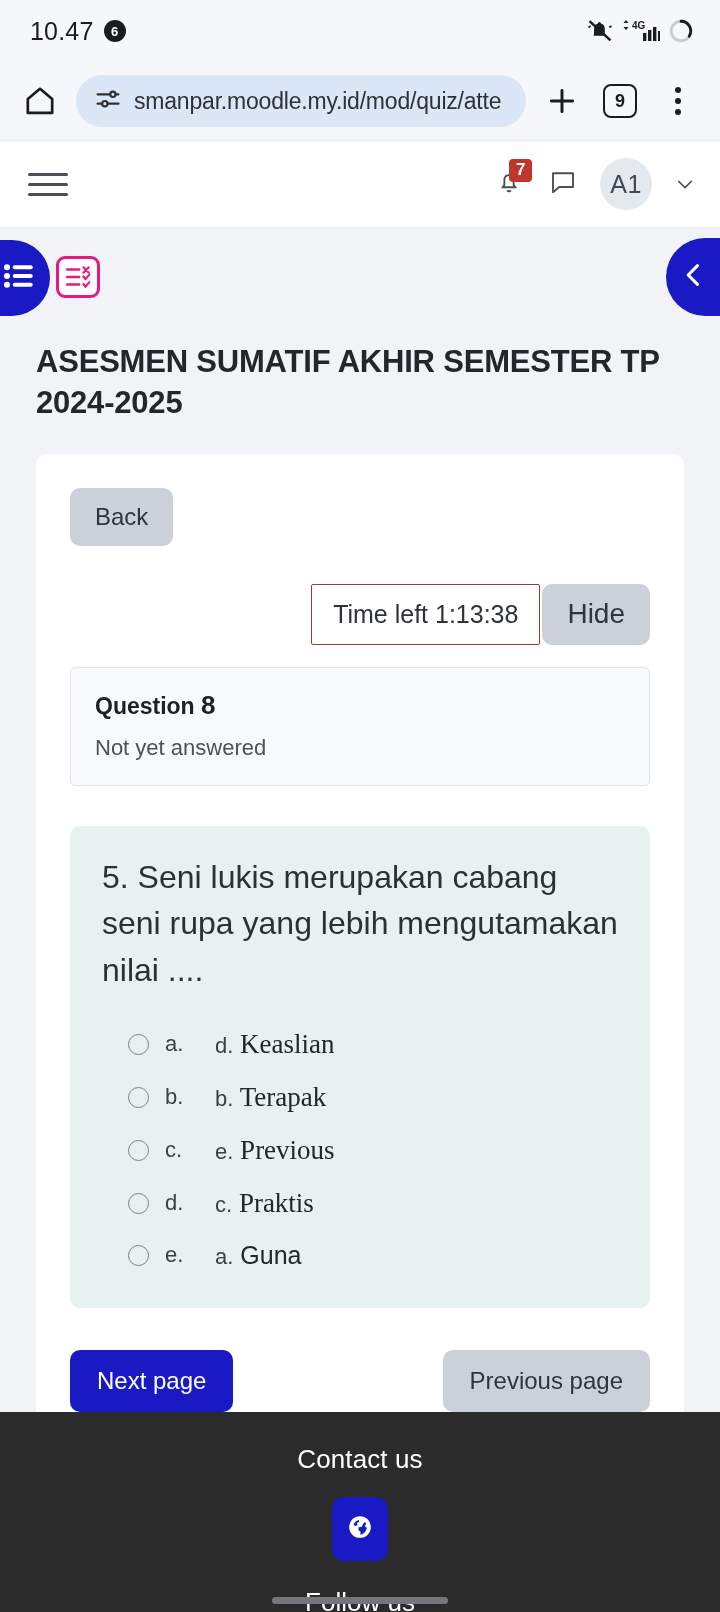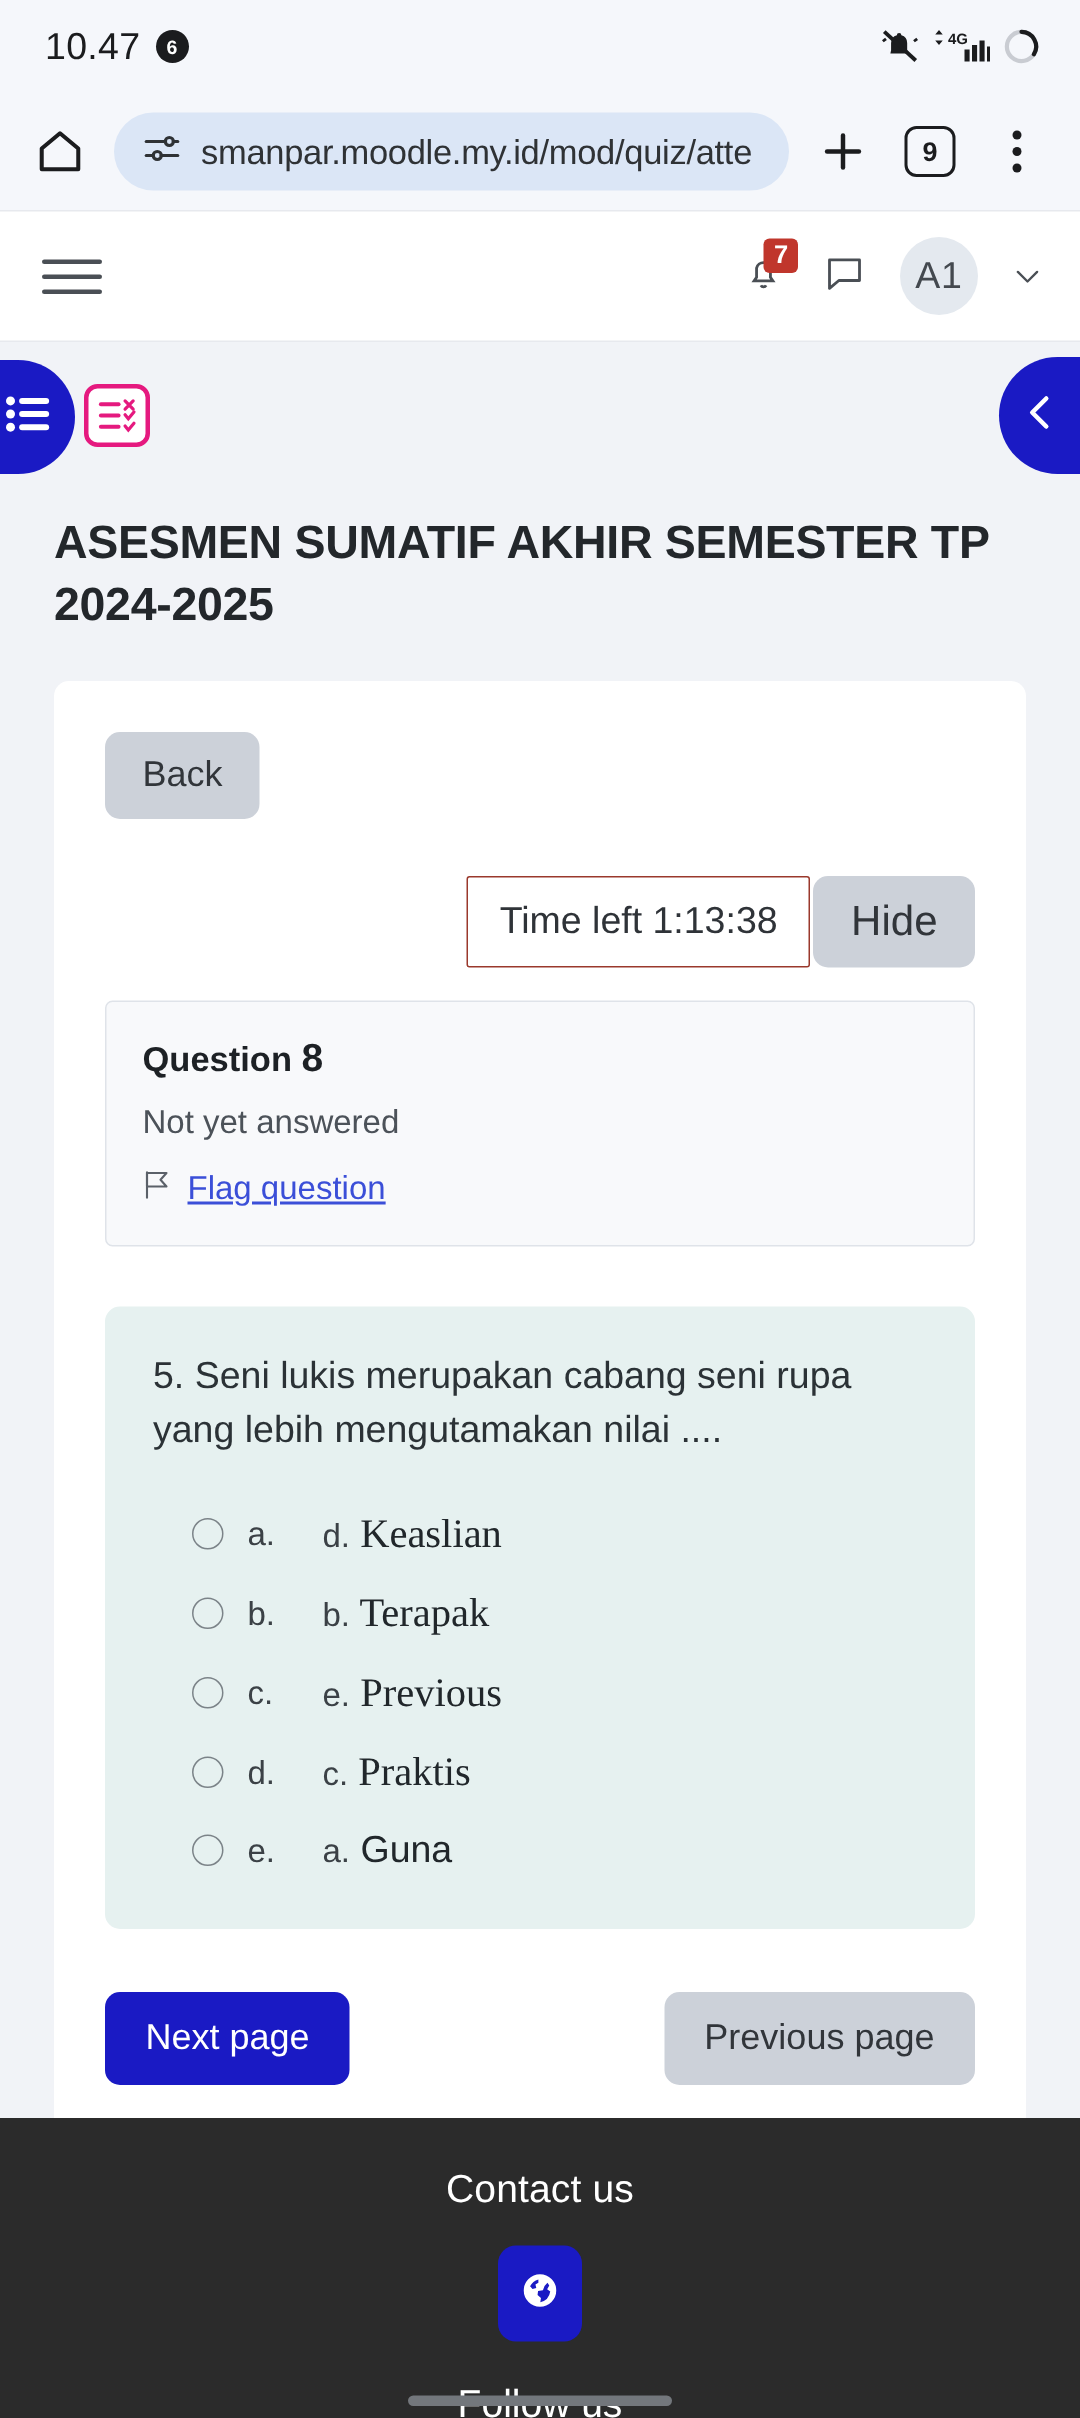--- a/index.html
+++ b/index.html
@@ -145,21 +145,21 @@
   .qinfo-state { font-size: 22px; color: #4c5259; margin-top: 14px; }
   .qinfo-flag { margin-top: 18px; display: flex; align-items: center; gap: 10px; }
   .qinfo-flag a {
     font-size: 22px; color: #3b4fd8; text-decoration: underline;
   }
 
   .qbody {
     margin-top: 40px; background: #e6f1f0; border-radius: 10px;
     padding: 28px 30px 38px 30px;
   }
-  .qtext { font-size: 25px; color: #2b3236; line-height: 1.45; padding: 0 2px; }
+  .qtext { font-size: 32px; color: #2b3236; line-height: 1.45; padding: 0 2px; }
   .answers { margin-top: 36px; padding-left: 28px; }
   .answer { display: flex; align-items: center; gap: 16px; margin-bottom: 22px; }
   .answer:last-child { margin-bottom: 0; }
   .radio {
     width: 21px; height: 21px; border-radius: 50%;
     border: 1.8px solid #7b8388; background: transparent; flex: 0 0 auto;
   }
   .ans-key { font-size: 22px; color: #3b4146; width: 34px; flex: 0 0 auto; }
   .ans-text { font-size: 27px; color: #21272b; font-family: "Liberation Serif", serif; }
   .ans-text .lbl { font-size: 22px; font-family: "Liberation Sans", sans-serif; color:#3b4146; }
@@ -331,29 +331,20 @@
         <div class="timer-box">Time left 1:13:38</div>
         <button class="btn btn-secondary hide-btn">Hide</button>
       </div>
 
       <div class="qinfo">
         <div class="qinfo-title">
           <span>Question</span>
           <b>8</b>
         </div>
         <div class="qinfo-state">Not yet answered</div>
-        <div class="qinfo-flag">
-          <span>
-            <svg width="20" height="22" viewBox="0 0 20 22" fill="none" stroke="#5b6169" stroke-width="1.4" stroke-linejoin="round">
-              <line x1="3" y1="2" x2="3" y2="20"></line>
-              <path d="M3 3 h13 l-4 4.5 4 4.5 H3z"></path>
-            </svg>
-          </span>
-          <a>Flag question</a>
-        </div>
       </div>
 
       <div class="qbody">
         <div class="qtext">5. Seni lukis merupakan cabang seni rupa yang lebih mengutamakan nilai ....</div>
         <div class="answers">
             <div class="answer">
               <span class="radio"></span>
               <span class="ans-key">a.</span>
               <span class="ans-text"><span class="lbl">d.</span> <span>Keaslian</span></span>
             </div>

